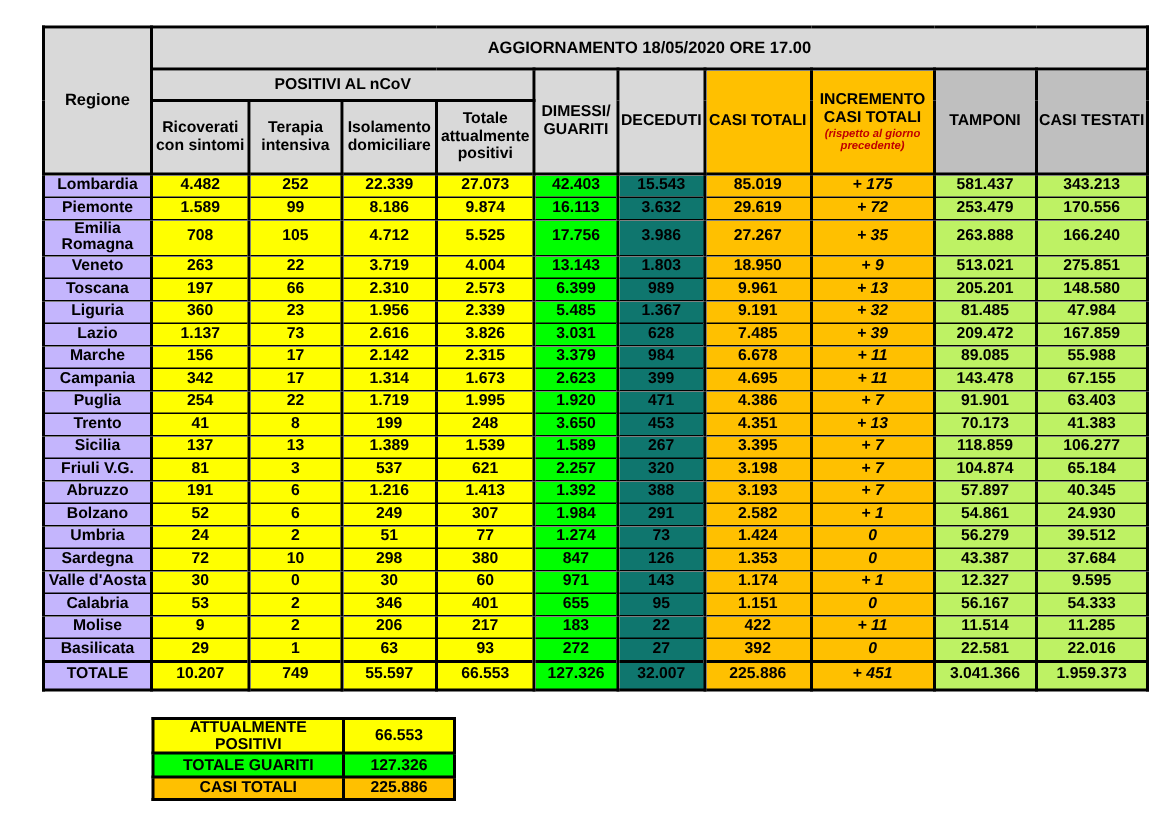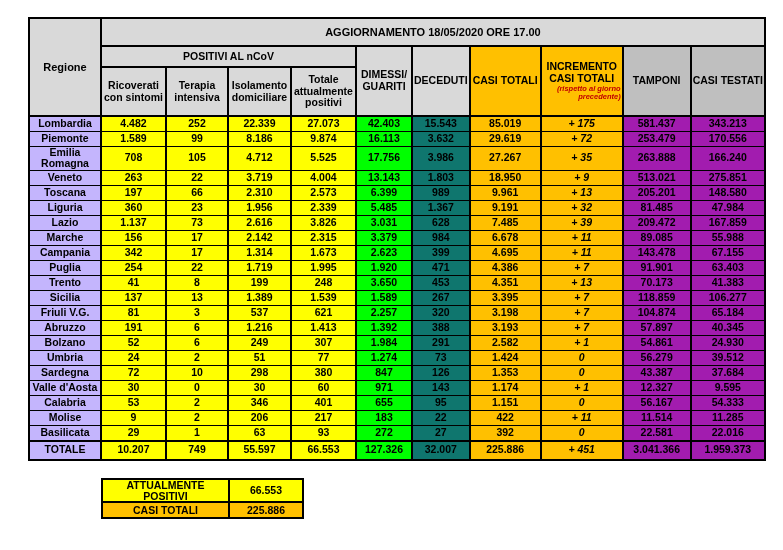--- a/index.html
+++ b/index.html
@@ -24,32 +24,32 @@
     font-size: 10.5px; line-height: 1.12;
     overflow: hidden;
   }
   .main-table thead th { border-width: 2px; background: #d9d9d9; }
   .main-table thead tr.r1 th { height: 26px; font-size: 11px; }
   .main-table thead tr.r2 th { height: 19px; }
   .main-table thead tr.r3 th { height: 47px; }
   .hdr-orange { background: #ffc000 !important; }
   .hdr-gray   { background: #bfbfbf !important; }
   .nowrap { white-space: nowrap; }
-  .inc-note { font-size: 7.5px; font-style: italic; color: #c00000; font-weight: bold; line-height: 1.05; text-align: right; }
+  .inc-note { font-size: 7.5px; font-style: italic; color: #c00000; font-weight: bold; line-height: 1.05; }
 
   .main-table tbody tr { height: 15px; }
   .main-table tbody tr.totale-row { height: 19px; }
   .main-table tbody tr.totale-row td { border-top-width: 2px; border-bottom-width: 2px; }
 
   .c-white  { background: #c4b5fd; }
   .c-yellow { background: #ffff00; }
   .c-green  { background: #00ff00; }
   .c-red    { background: #0f766e; }
   .c-orange { background: #ffc000; }
-  .c-gray   { background: #a21caf; }
+  .c-gray   { background: #bef264; }
   .c-inc    { font-style: italic; margin-left: 35px; }
 
   
   .summary-table { position: absolute; left: 101px; top: 478px; }
   .summary-table td {
     border: 2px solid #000;
     text-align: center; vertical-align: middle;
     font-size: 10.5px; padding: 0 2px;
     height: 13.7px; line-height: 1;
   }
@@ -391,19 +391,23 @@
     <colgroup>
         <col style="width:127px">
         <col style="width:74px">
       </colgroup>
     <tbody id="summary-body">
         <tr>
           <td class="c-yellow">ATTUALMENTE POSITIVI</td>
           <td class="c-yellow">66.553</td>
         </tr>
         <tr>
+          <td class="c-green">TOTALE GUARITI</td>
+          <td class="c-green">127.326</td>
+        </tr>
+        <tr>
           <td class="c-orange">CASI TOTALI</td>
           <td class="c-orange">225.886</td>
         </tr>
       </tbody>
   </table>
 
 </div>
 
 </body></html>

